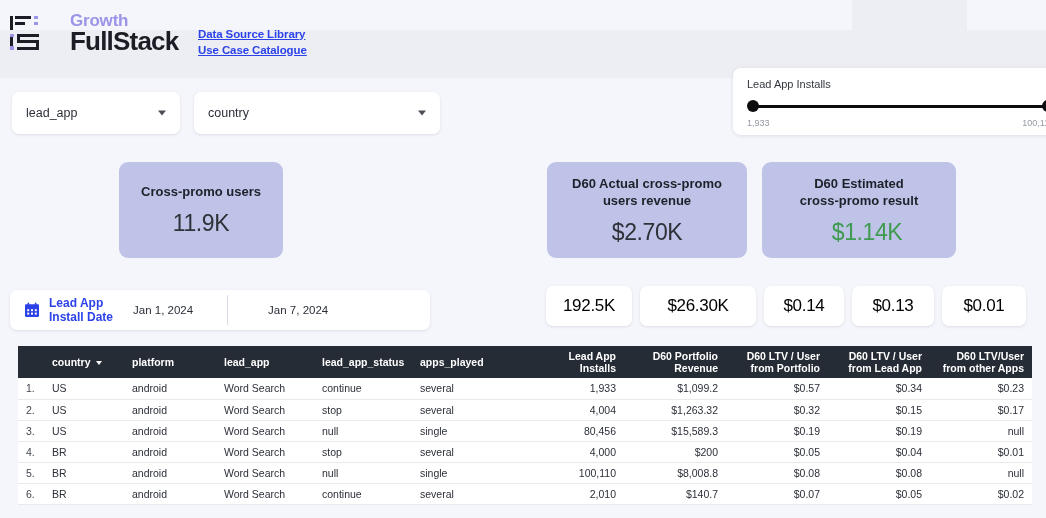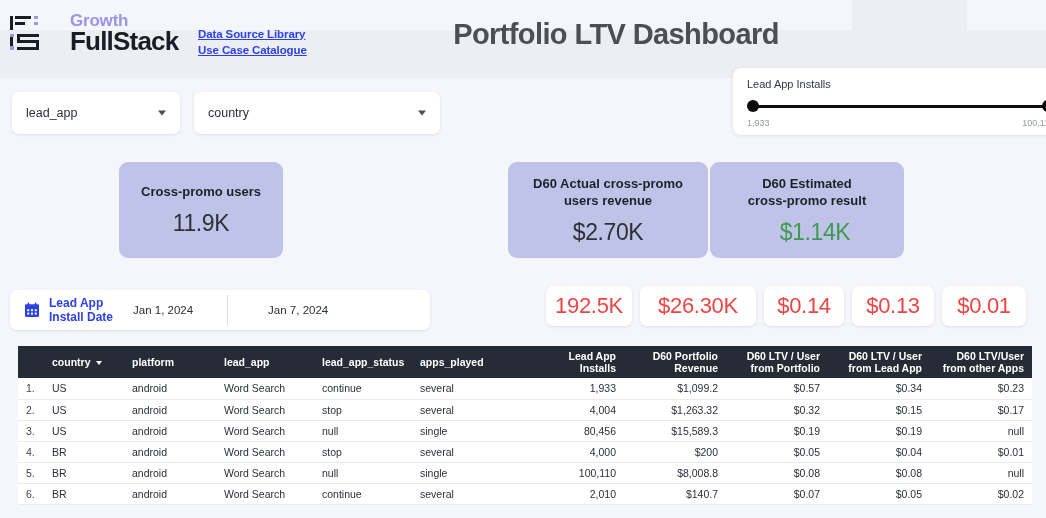--- a/index.html
+++ b/index.html
@@ -94,22 +94,22 @@
   .kpi .k-label {
     font-size: 13px; font-weight: 700; color: #1d2129;
     text-align: center; line-height: 17px;
   }
   .kpi .k-value {
     font-size: 23px; color: #2e3238; margin-top: 10px; letter-spacing: -0.4px;
   }
   .kpi .k-value.green { color: #3e9b4f; margin-left: 16px; }
   #kpi-0 { left: 119px; width: 164px; align-items: center; }
   #kpi-1 { left: 333px; width: 200px; }
-  #kpi-2 { left: 508px; width: 200px; }
-  #kpi-3 { left: 710px; width: 194px; }
+  #kpi-2 { left: 547px; width: 200px; }
+  #kpi-3 { left: 762px; width: 194px; }
 
   
   .cohort-note {
     position: absolute; left: 14px; top: 275px;
     font-size: 12.5px; font-style: italic; color: #33373f;
   }
   .date-card {
     position: absolute; left: 10px; top: 290px; width: 420px; height: 40px;
     background: #fff; border-radius: 7px; box-shadow: 0 1px 3px rgba(25,30,60,.10);
     display: flex; align-items: center;
@@ -122,21 +122,21 @@
   .date-val { font-size: 11.5px; color: #2b2f38; }
   #date-start { margin-left: 12px; }
   .date-divider { width: 1px; height: 30px; background: #d9dde5; margin-left: 34px; }
   #date-end { margin-left: 40px; }
 
   
   .pill {
     position: absolute; top: 286px; height: 40px; background: #fff;
     border-radius: 7px; box-shadow: 0 1px 3px rgba(25,30,60,.10);
     display: flex; align-items: center; justify-content: center;
-    font-size: 22px; color: #ef4444; letter-spacing: -0.3px;
+    font-size: 17px; color: #000000; letter-spacing: -0.3px;
   }
   #pill-0 { left: 546px; width: 86px; }
   #pill-1 { left: 640px; width: 116px; }
   #pill-2 { left: 764px; width: 80px; }
   #pill-3 { left: 852px; width: 82px; }
   #pill-4 { left: 942px; width: 84px; }
 
   
   .table-wrap {
     position: absolute; left: 18px; top: 346px; width: 1014px;
@@ -197,21 +197,20 @@
         <span class="logo-growth">Growth</span>
         <span class="logo-fullstack">FullStack</span>
       </span>
     </div>
 
     <div class="header-links">
       <a href="#">Data Source Library</a>
       <a href="#">Use Case Catalogue</a>
     </div>
 
-    <div class="dash-title">Portfolio LTV Dashboard</div>
   </div>
 
   <div class="select" id="sel-lead-app">
     <span>lead_app</span>
     <span class="caret"></span>
   </div>
   <div class="select" id="sel-country">
     <span>country</span>
     <span class="caret"></span>
   </div>

